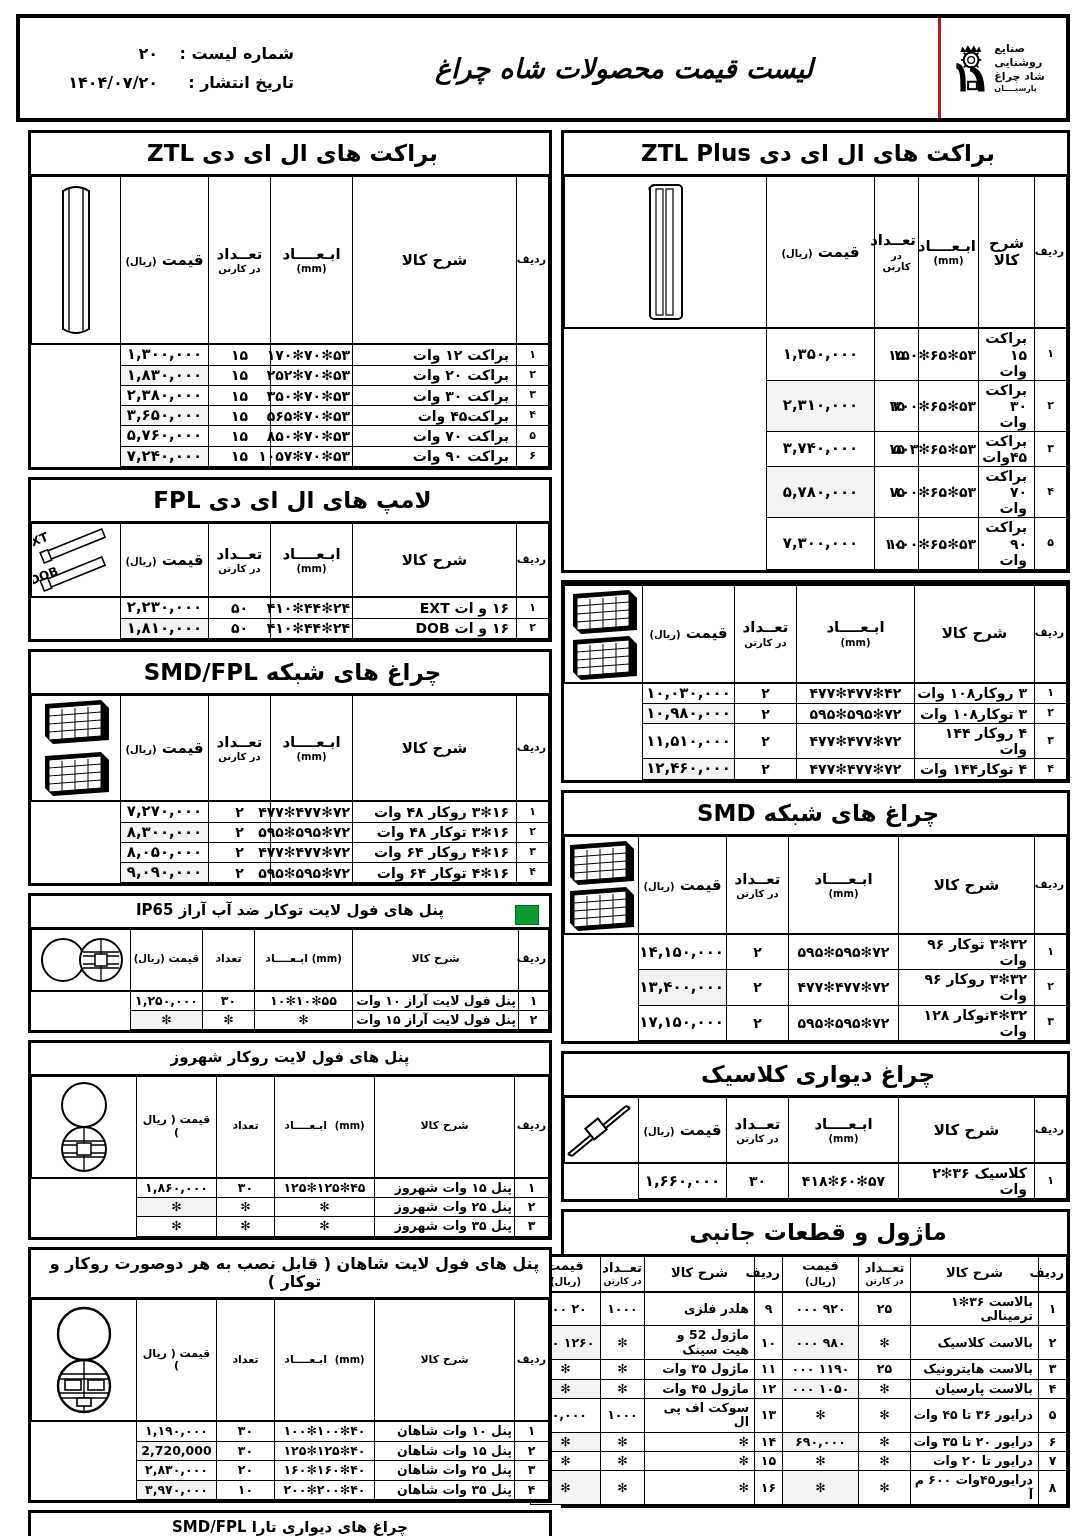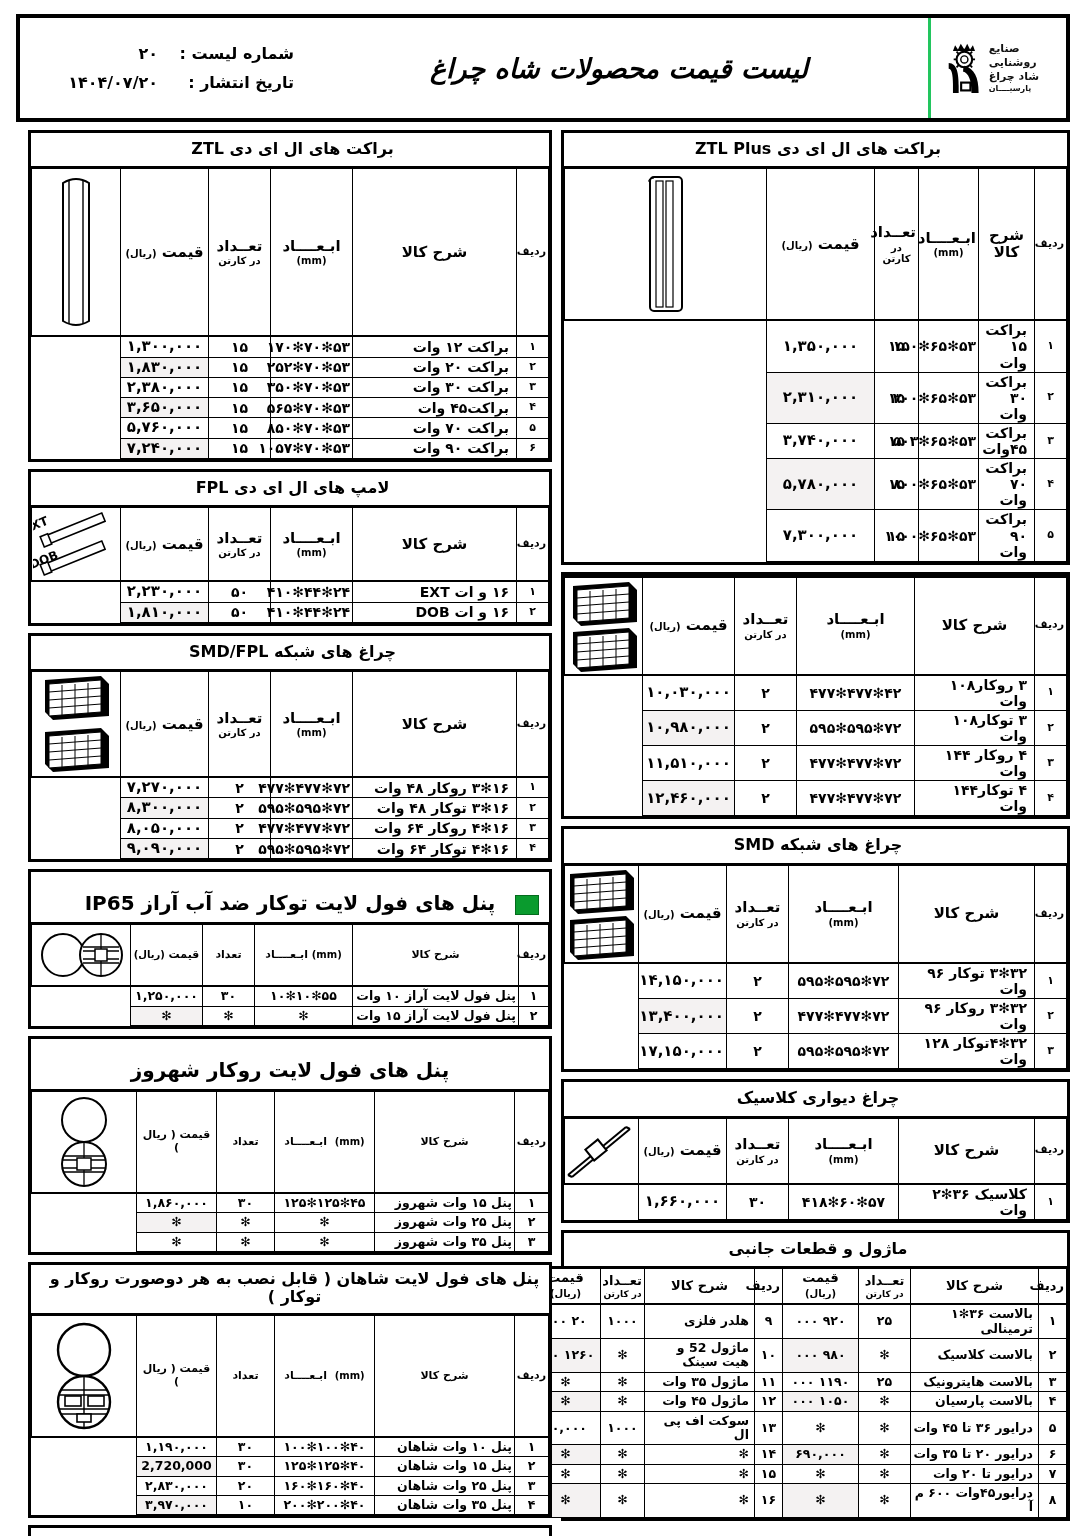--- a/index.html
+++ b/index.html
@@ -20,22 +20,22 @@
   
   .header {
     border:4px solid #000;
     height:108px;
     display:flex;
     align-items:stretch;
     background:#fff;
     margin-bottom:8px;
   }
   .logo-box {
-    width:138px;
-    border-left:3px solid #22c55e;
+    width:128px;
+    border-left:3px solid #b91c1c;
     display:flex; align-items:center; justify-content:center;
     padding:12px;
   }
   .logo-wrap { display:flex; align-items:center; gap:3px; }
   .logo-text {
     font-size:11px; font-weight:bold; line-height:1.25;
     text-align:left; color:#111;
   }
   .logo-text .l3 { font-size:8px; letter-spacing:1px; }
   .logo-mark { width:54px; height:66px; }
@@ -62,45 +62,45 @@
   .columns { display:flex; gap:9px; align-items:flex-start; }
   .col { width:509px; }
   .col.left { width:509px; }
   .col.right { width:524px; }
 
   
   .block { border:3px solid #000; margin-bottom:7px; background:#fff; }
   .sec-title {
     text-align:center; font-weight:bold;
     padding:7px 8px 8px 13px;
-    font-size:16px;
+    font-size:23px;
     line-height:1.15;
     position:relative;
   }
-  .sec-title.sm { font-size:20px; padding:6px 6px 7px 6px;margin-top:14px; }
+  .sec-title.sm { font-size:15px; padding:6px 6px 7px 6px; }
   .sec-title.xs { font-size:16px; padding:5px 6px 6px 15px; }
   .green-chip {
     position:absolute; top:9px; right:10px;
     width:24px; height:20px; background:#0a9b2e; border:1px solid #046b1d;
   }
 
   
   table { width:100%; border-collapse:collapse; table-layout:fixed; }
   td, th {
     border:1px solid #000;
     text-align:center;
     font-weight:bold;
     padding:1px 2px;
     background:#fff;
     font-size:14px;
     line-height:1.15;
   }
   thead td { border-top:3px solid #000; border-bottom:2px solid #000; }
   tbody tr:first-child td { border-top:2px solid #000; }
-  td.desc { text-align:right; padding-right:7px;padding-left:8px; }
+  td.desc { text-align:right; padding-right:7px; }
   td.hdr { font-size:15px; padding:3px 2px; }
   td.hdr .sub { font-size:10px; font-weight:bold; display:block; }
   td.hdr .inl { font-size:10px; font-weight:bold; }
   td.idx { font-size:11px; }
   .imgcell { padding:0; vertical-align:middle; }
   .zebra { background:#f4f2f2; }
   .num { letter-spacing:0px; font-size:15px; }
   .dim { font-size:14px; }
 
   

